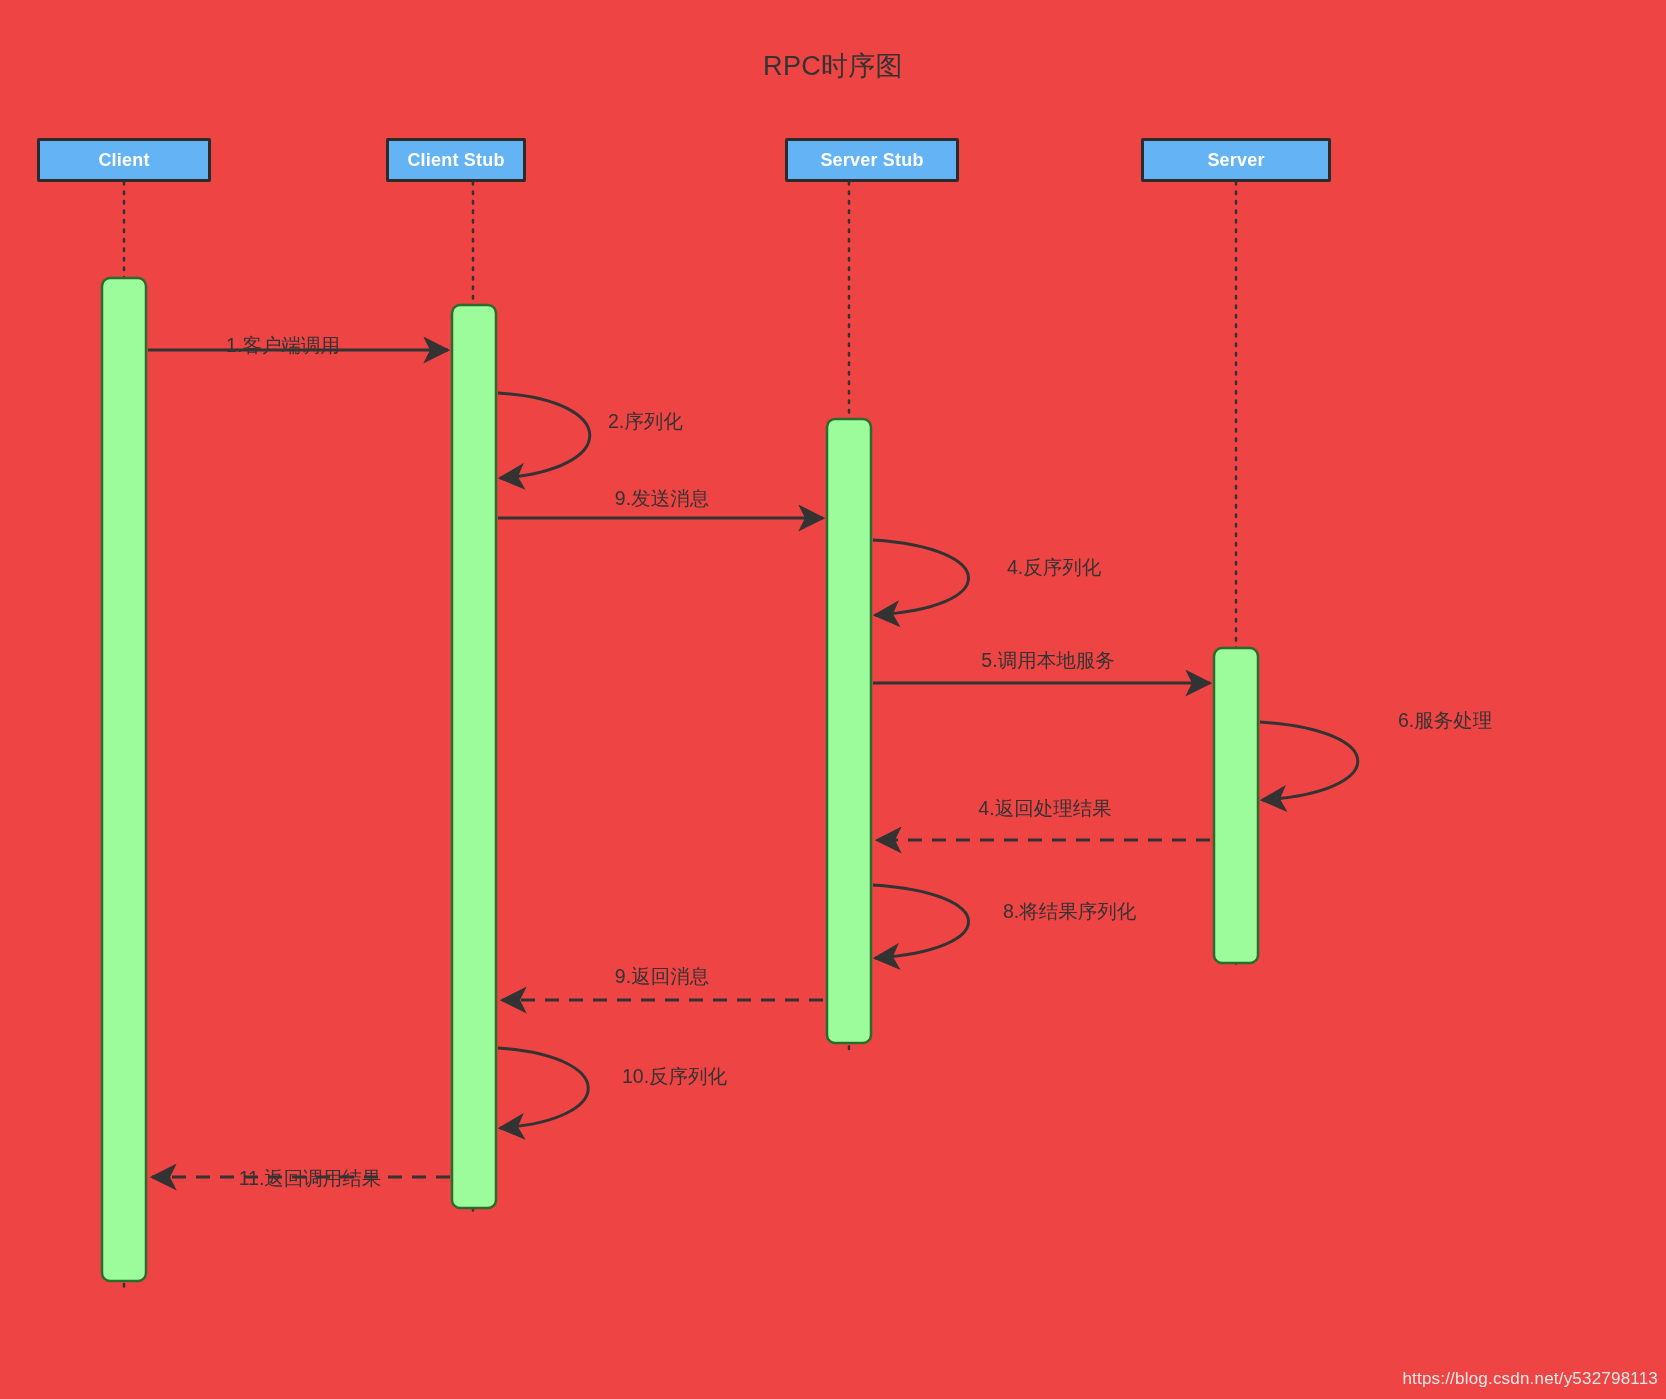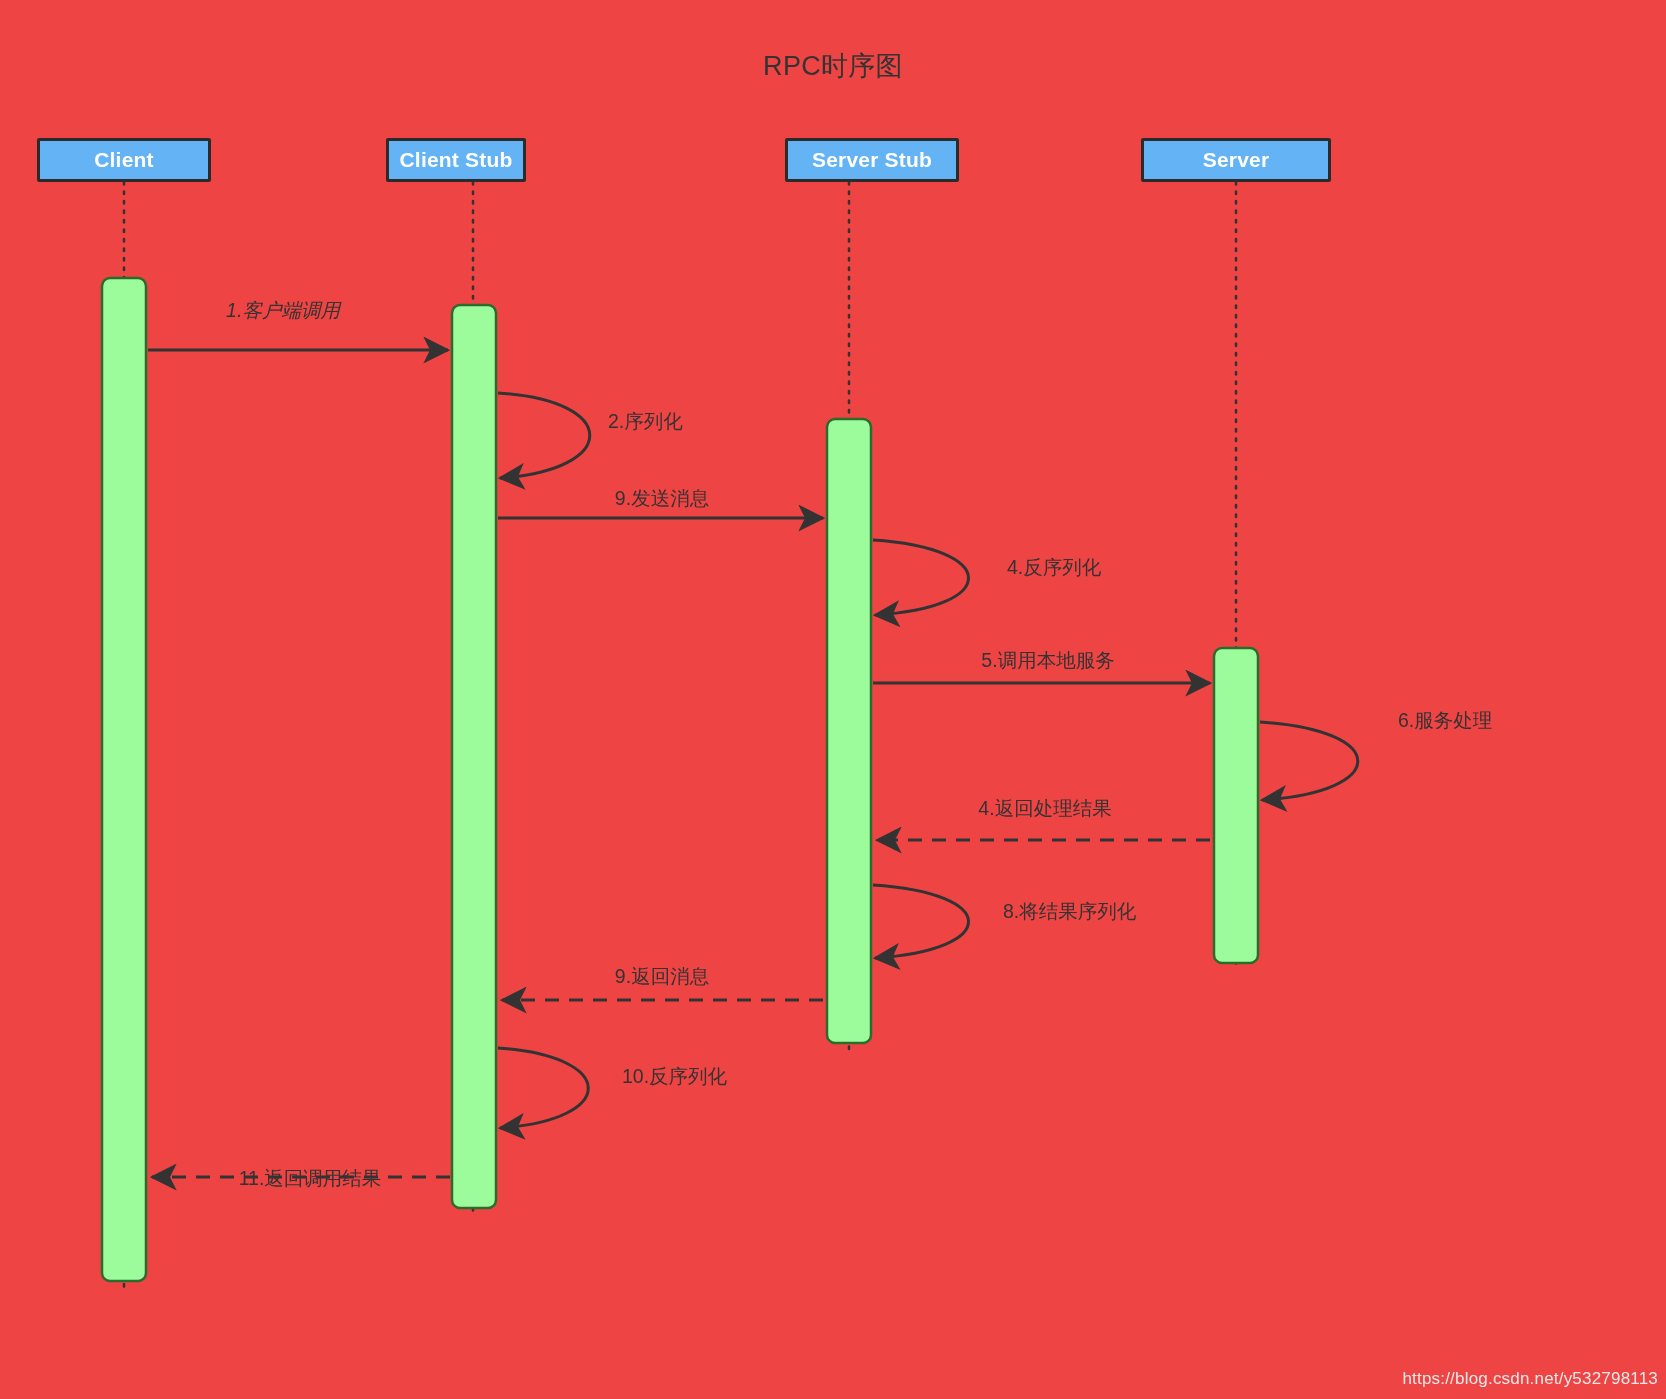--- a/index.html
+++ b/index.html
@@ -34,21 +34,21 @@
     top: 0;
   }
   .actor-box {
     position: absolute;
     box-sizing: border-box;
     background: #63b3f5;
     border: 3px solid #2b2b2b;
     border-radius: 2px;
     color: #ffffff;
     font-weight: bold;
-    font-size: 21px;
+    font-size: 18px;
     display: flex;
     align-items: center;
     justify-content: center;
     letter-spacing: 0.2px;
   }
   .msg-label {
     position: absolute;
     font-size: 19.5px;
     color: #333333;
     white-space: nowrap;
@@ -130,21 +130,21 @@
   <div class="actor-box" style="left:386px; top:138px; width:140px; height:44px;">
     <span>Client Stub</span>
   </div>
   <div class="actor-box" style="left:762px; top:138px; width:174px; height:44px;margin-left:23px;">
     <span>Server Stub</span>
   </div>
   <div class="actor-box" style="left:1141px; top:138px; width:190px; height:44px;">
     <span>Server</span>
   </div>
 
-  <div class="msg-label center" style="left:283px;  top:297px;font-style:italic;">1.客户端调用</div>
+  <div class="msg-label center" style="left:283px;  top:332px;">1.客户端调用</div>
   <div class="msg-label" style="left:608px;  top:408px;">2.序列化</div>
   <div class="msg-label center" style="left:662px;  top:485px;">9.发送消息</div>
   <div class="msg-label" style="left:1007px; top:554px;">4.反序列化</div>
   <div class="msg-label center" style="left:1048px; top:647px;">5.调用本地服务</div>
   <div class="msg-label" style="left:1398px; top:707px;">6.服务处理</div>
   <div class="msg-label center" style="left:1045px; top:795px;">4.返回处理结果</div>
   <div class="msg-label" style="left:1003px; top:898px;">8.将结果序列化</div>
   <div class="msg-label center" style="left:662px;  top:963px;">9.返回消息</div>
   <div class="msg-label" style="left:622px;  top:1063px;">10.反序列化</div>
   <div class="msg-label center" style="left:310px;  top:1147px;margin-top:18px;">11.返回调用结果</div>

